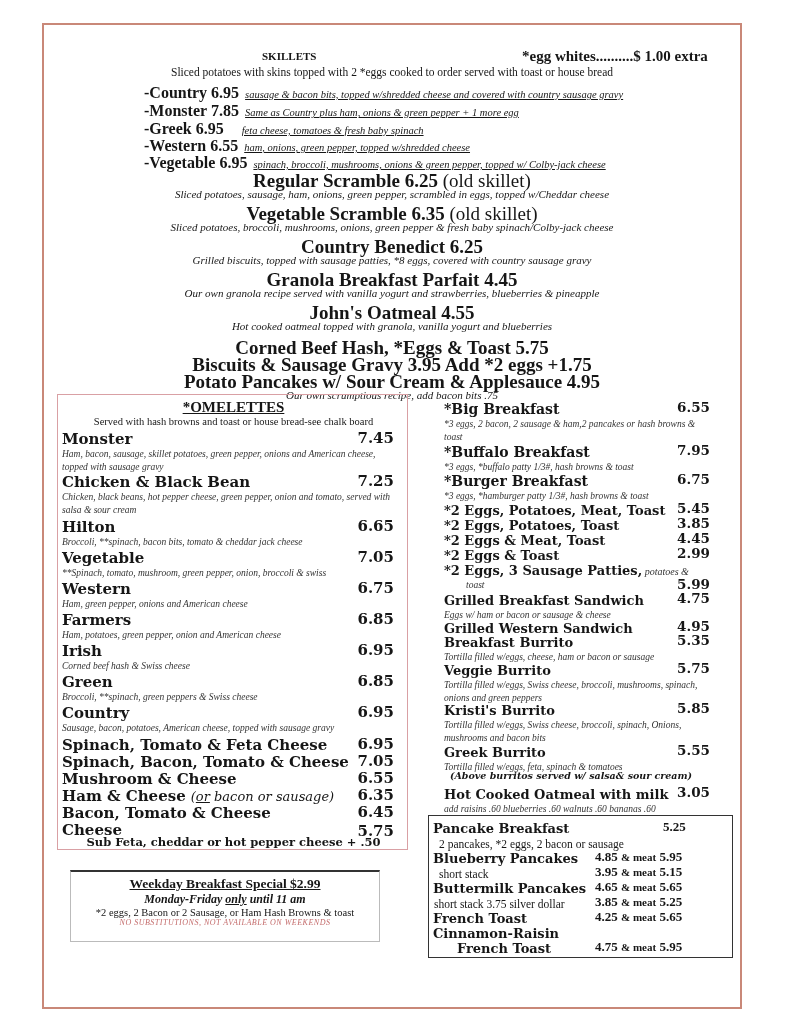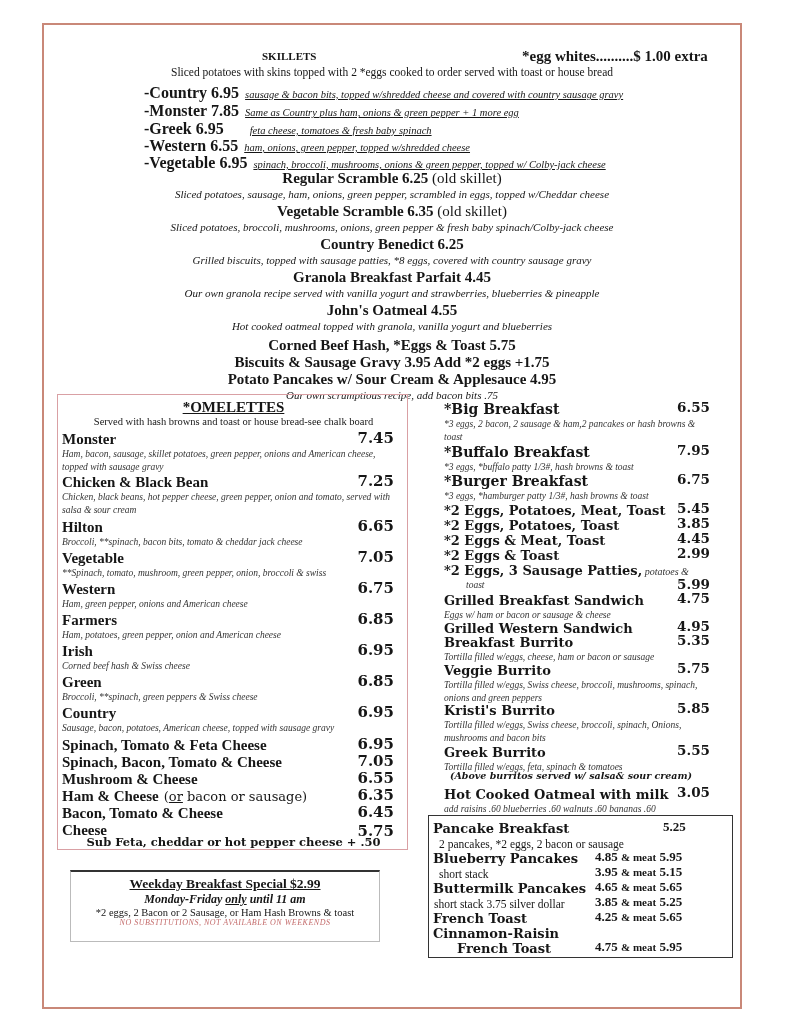--- a/index.html
+++ b/index.html
@@ -1,36 +1,36 @@
 <!DOCTYPE html>
 <html><head>
 <meta charset="utf-8">
 <style>
   html, body { margin:0; padding:0; background:#ffffff; }
   body { width:791px; height:1024px; position:relative; overflow:hidden; color:#161616;
          font-family:"DejaVu Serif", serif; }
   .frame { position:absolute; left:42px; top:23px; width:700px; height:986px; border:2px solid #c98878; box-sizing:border-box; }
   .abs { position:absolute; white-space:nowrap; }
-  .i { }
+  .i { font-style:italic; }
   .top-block { position:absolute; left:44px; width:696px; top:48px; }
   .sk-title { position:absolute; left:218px; top:2px; font-size:11px; font-weight:bold; font-family:"Liberation Serif", serif; }
   .sk-extra { position:absolute; left:478px; top:0px; font-size:15px; font-weight:bold; font-family:"Liberation Serif", serif; }
   .sk-sub { position:absolute; left:0; width:696px; text-align:center; top:18px; font-size:11.5px; font-family:"Liberation Serif", serif; }
   .sk-row { position:absolute; left:100px; font-family:"Liberation Serif", serif; }
   .sk-row .n { font-size:16px; font-weight:bold; }
   .sk-row .d { font-size:10.5px; font-style:italic; margin-left:6px;text-decoration:underline; }
   .cen { position:absolute; left:0; width:696px; text-align:center; font-family:"Liberation Serif", serif; }
-  .cen.h { font-size:15px; font-weight:bold; }
+  .cen.h { font-size:19px; font-weight:bold; }
   .cen.h .pl { font-weight:normal; }
   .cen.d { font-size:11px; font-style:italic; }
   .om { position:absolute; left:57px; top:394px; width:351px; height:456px; border:1.5px solid #d9a0a4; box-sizing:border-box; }
   .om-title { position:absolute; left:0; width:351px; text-align:center; top:4px; font-size:15px; font-weight:bold; text-decoration:underline; font-family:"Liberation Serif", serif; }
   .om-sub { position:absolute; left:0; width:351px; text-align:center; top:21px; font-size:10.5px; font-family:"Liberation Serif", serif; }
   .om-item { position:absolute; left:4px; width:332px; }
-  .om-item .n { font-size:15px; font-weight:bold;font-family:Liberation Serif, serif; }
+  .om-item .n { font-size:15px; font-weight:bold; }
   .om-item .p { position:absolute; right:0; top:0; font-size:15px; font-weight:bold; }
   .om-item .d { font-size:9.5px; font-style:italic; color:#333; line-height:13px; white-space:normal; font-family:"Liberation Serif", serif; }
   .om-note { position:absolute; left:0; width:351px; text-align:center; top:440px; font-size:11.5px; font-weight:bold; }
   .special { position:absolute; left:70px; top:870px; width:310px; height:72px; border:1px solid #bbb; border-top:2px solid #333; box-sizing:border-box; font-family:"Liberation Serif", serif; text-align:center; }
   .special .t { font-size:13.5px; font-weight:bold; text-decoration:underline; margin-top:4px; }
   .special .s { font-size:12px; font-weight:bold; font-style:italic; }
   .special .l { font-size:10.5px; }
   .special .w { font-size:8px; font-style:italic; color:#c46c6c; letter-spacing:0.5px; }
   .rc { position:absolute; left:444px; width:266px; }
   .rc .n { font-size:14px; font-weight:bold; }
@@ -49,21 +49,21 @@
 
 <div class="frame"></div>
 
 <div class="top-block">
   <div class="sk-title">SKILLETS</div>
   <div class="sk-extra">*egg whites..........$ 1.00 extra</div>
   <div class="sk-sub">Sliced potatoes with skins topped with 2 *eggs cooked to order served with toast or house bread</div>
 
   <div class="sk-row abs" style="top:36px"><span class="n">-Country</span> <span class="n">6.95</span><span class="d">sausage &amp; bacon bits, topped w/shredded cheese and covered with country sausage gravy</span></div>
   <div class="sk-row abs" style="top:54px"><span class="n">-Monster</span> <span class="n">7.85</span><span class="d">Same as Country plus ham, onions &amp; green pepper + 1 more egg</span></div>
-  <div class="sk-row abs" style="top:72px"><span class="n">-Greek</span> <span class="n">6.95</span><span class="d" style="margin-left:26px">feta cheese, tomatoes &amp; fresh baby spinach</span></div>
+  <div class="sk-row abs" style="top:72px"><span class="n">-Greek</span> <span class="n">6.95</span><span class="d" style="margin-left:18px">feta cheese, tomatoes &amp; fresh baby spinach</span></div>
   <div class="sk-row abs" style="top:89px"><span class="n">-Western</span> <span class="n">6.55</span><span class="d">ham, onions, green pepper, topped w/shredded cheese</span></div>
   <div class="sk-row abs" style="top:106px"><span class="n">-Vegetable</span> <span class="n">6.95</span><span class="d" style="">spinach, broccoli, mushrooms, onions &amp; green pepper, topped  w/ Colby-jack cheese</span></div>
 
   <div class="cen h" style="top:122px"><span>Regular Scramble 6.25</span> <span class="pl">(old skillet)</span></div>
   <div class="cen d" style="top:140px">Sliced potatoes, sausage, ham, onions, green pepper, scrambled in eggs, topped w/Cheddar cheese</div>
   <div class="cen h" style="top:155px"><span>Vegetable Scramble 6.35</span> <span class="pl">(old skillet)</span></div>
   <div class="cen d" style="top:173px">Sliced potatoes, broccoli, mushrooms, onions, green pepper &amp; fresh baby spinach/Colby-jack cheese</div>
   <div class="cen h" style="top:188px">Country Benedict  6.25</div>
   <div class="cen d" style="top:206px">Grilled biscuits, topped with sausage patties, *8 eggs, covered with country sausage gravy</div>
   <div class="cen h" style="top:221px">Granola Breakfast Parfait   4.45</div>

